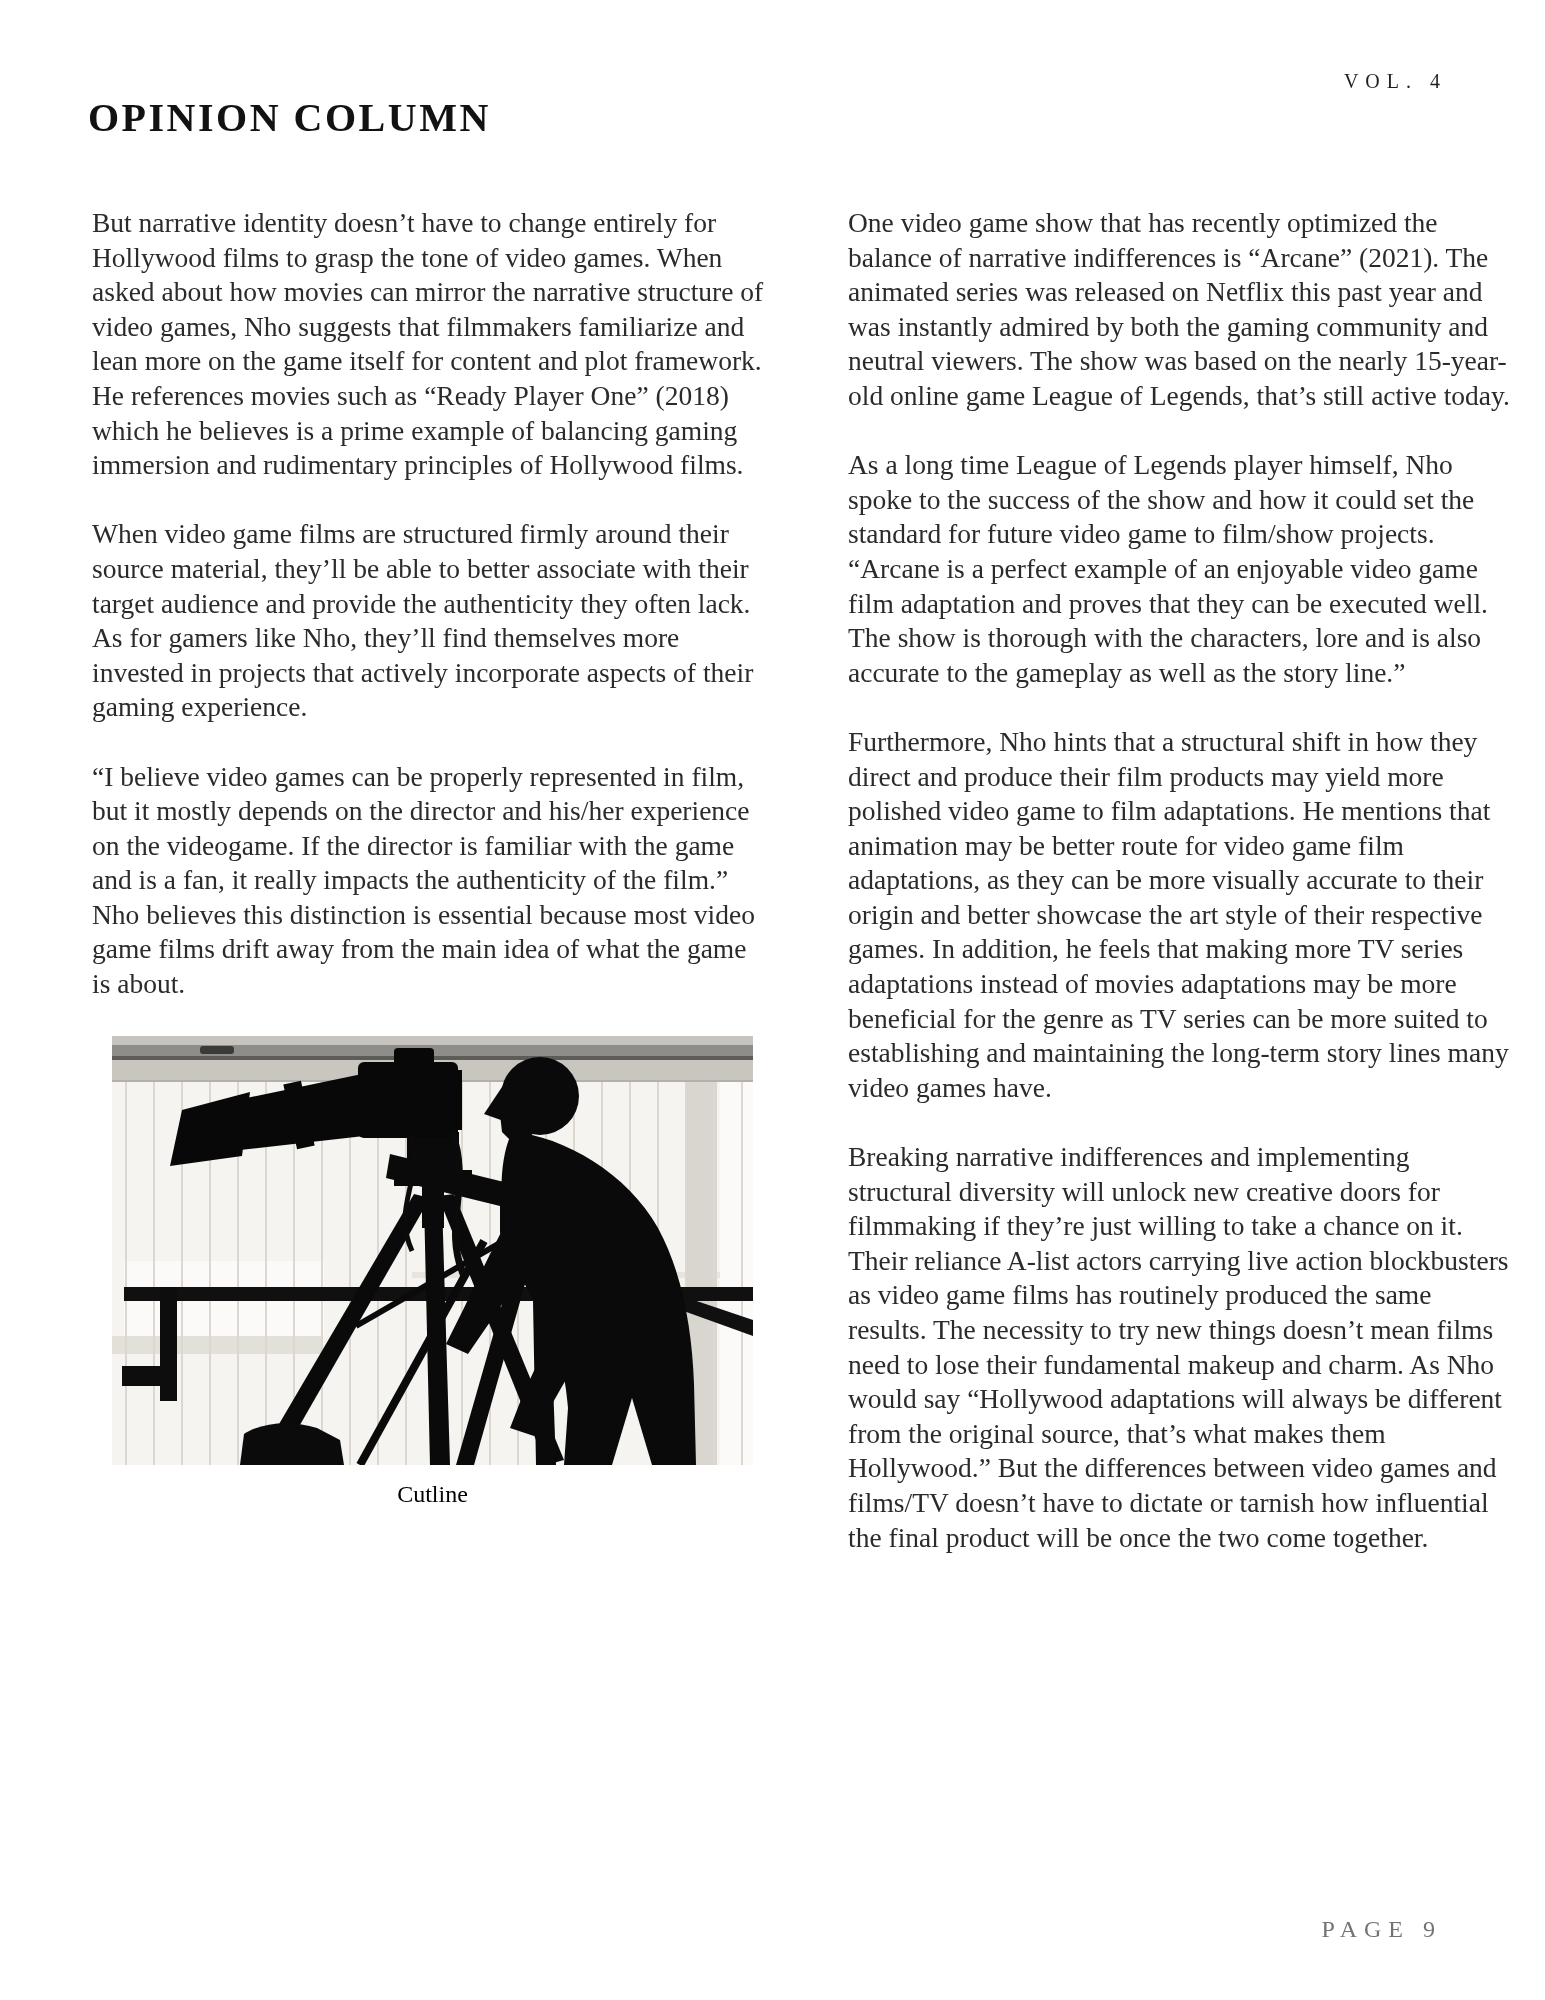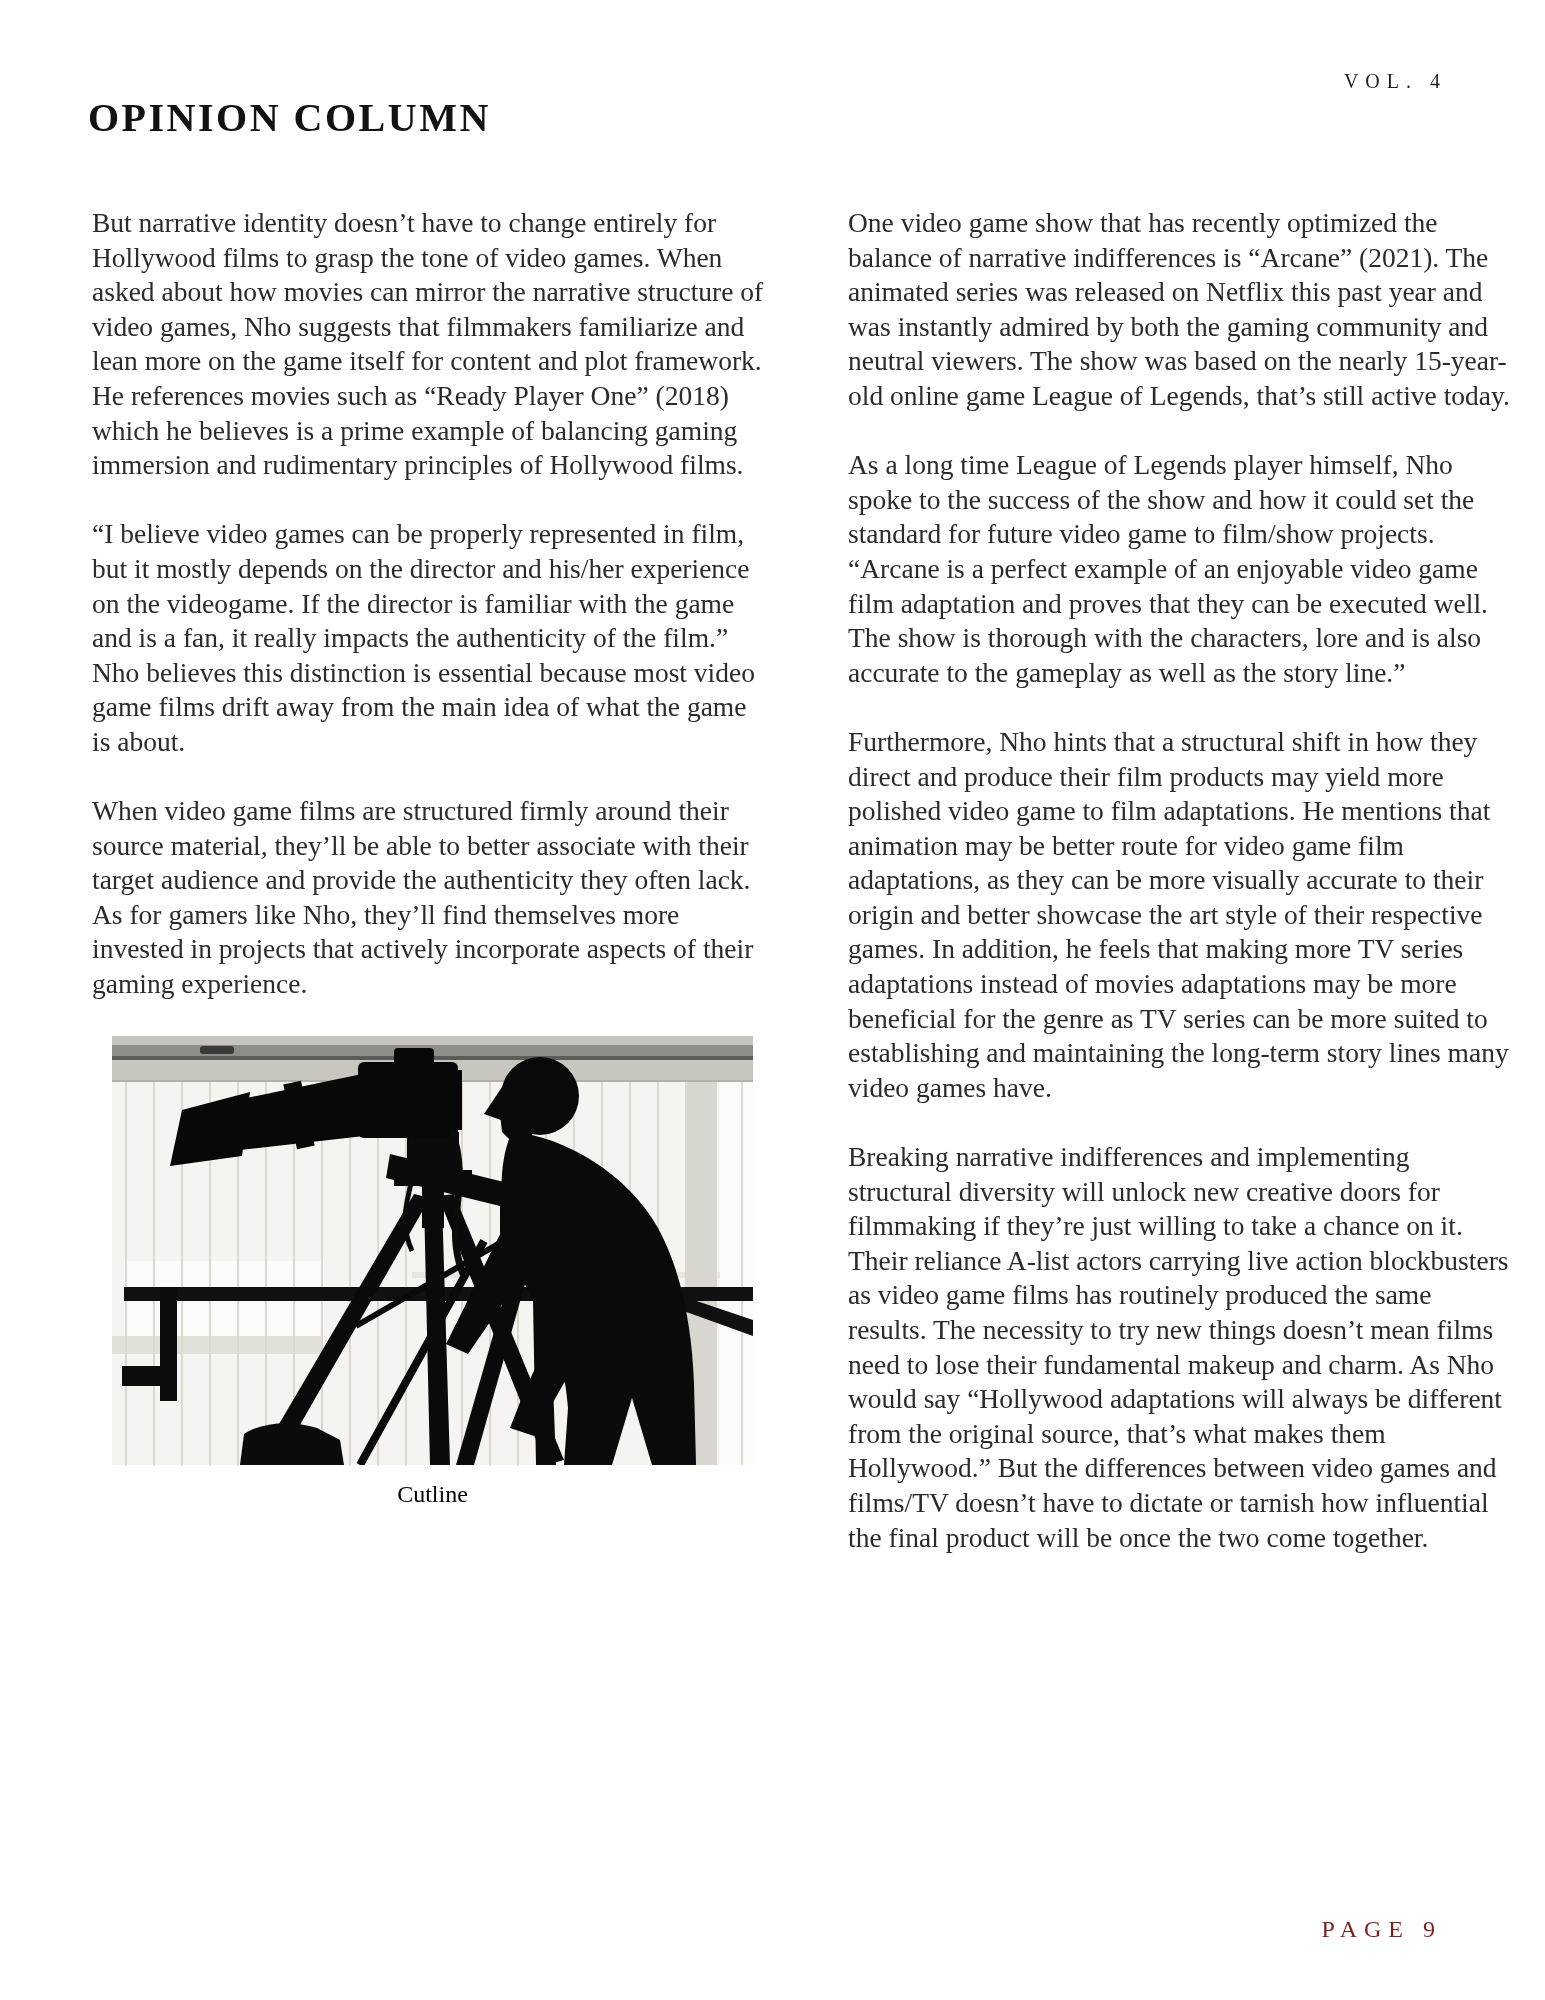--- a/index.html
+++ b/index.html
@@ -36,37 +36,37 @@
     width:641px;
   }
   figure.article-figure svg{display:block;}
   figcaption.photo-caption{
     margin-top:12px;
     text-align:center;
     font-size:24px;color:#000000;
   }
   .page-number{
     position:absolute;top:1916px;right:103px;
-    font-size:24px;letter-spacing:7px;color:#7f1d1d;
+    font-size:24px;letter-spacing:7px;color:#737373;
     white-space:nowrap;
   }
 </style>
 </head>
 <body>
 
 <div class="page">
 
   <div class="vol-label">VOL. 4</div>
 
   <h1 class="page-title">OPINION COLUMN</h1>
 
   <div class="column column-left">
     <p>But narrative identity doesn’t have to change entirely for Hollywood films to grasp the tone of video games. When asked about how movies can mirror the narrative structure of video games, Nho suggests that filmmakers familiarize and lean more on the game itself for content and plot framework. He references movies such as “Ready Player One” (2018) which he believes is a prime example of balancing gaming immersion and rudimentary principles of Hollywood films.</p>
+    <p>When video game films are structured firmly around their source material, they’ll be able to better associate with their target audience and provide the authenticity they often lack. As for gamers like Nho, they’ll find themselves more invested in projects that actively incorporate aspects of their gaming experience.</p>
     <p>“I believe video games can be properly represented in film, but it mostly depends on the director and his/her experience on the videogame. If the director is familiar with the game and is a fan, it really impacts the authenticity of the film.” Nho believes this distinction is essential because most video game films drift away from the main idea of what the game is about.</p>
-    <p>When video game films are structured firmly around their source material, they’ll be able to better associate with their target audience and provide the authenticity they often lack. As for gamers like Nho, they’ll find themselves more invested in projects that actively incorporate aspects of their gaming experience.</p>
 
     <figure class="article-figure">
       <svg width="641" height="429" viewBox="0 0 641 429" xmlns="http://www.w3.org/2000/svg" role="img">
 
         <rect x="0" y="0" width="641" height="429" fill="#f6f4f0"></rect>
 
         <rect x="12" y="225" width="200" height="75" fill="#fbfaf8"></rect>
         <rect x="0" y="300" width="210" height="18" fill="#e3e0da"></rect>
         <rect x="300" y="236" width="341" height="6" fill="#e8e5df"></rect>
         <rect x="575" y="46" width="30" height="383" fill="#d9d6d0"></rect>

